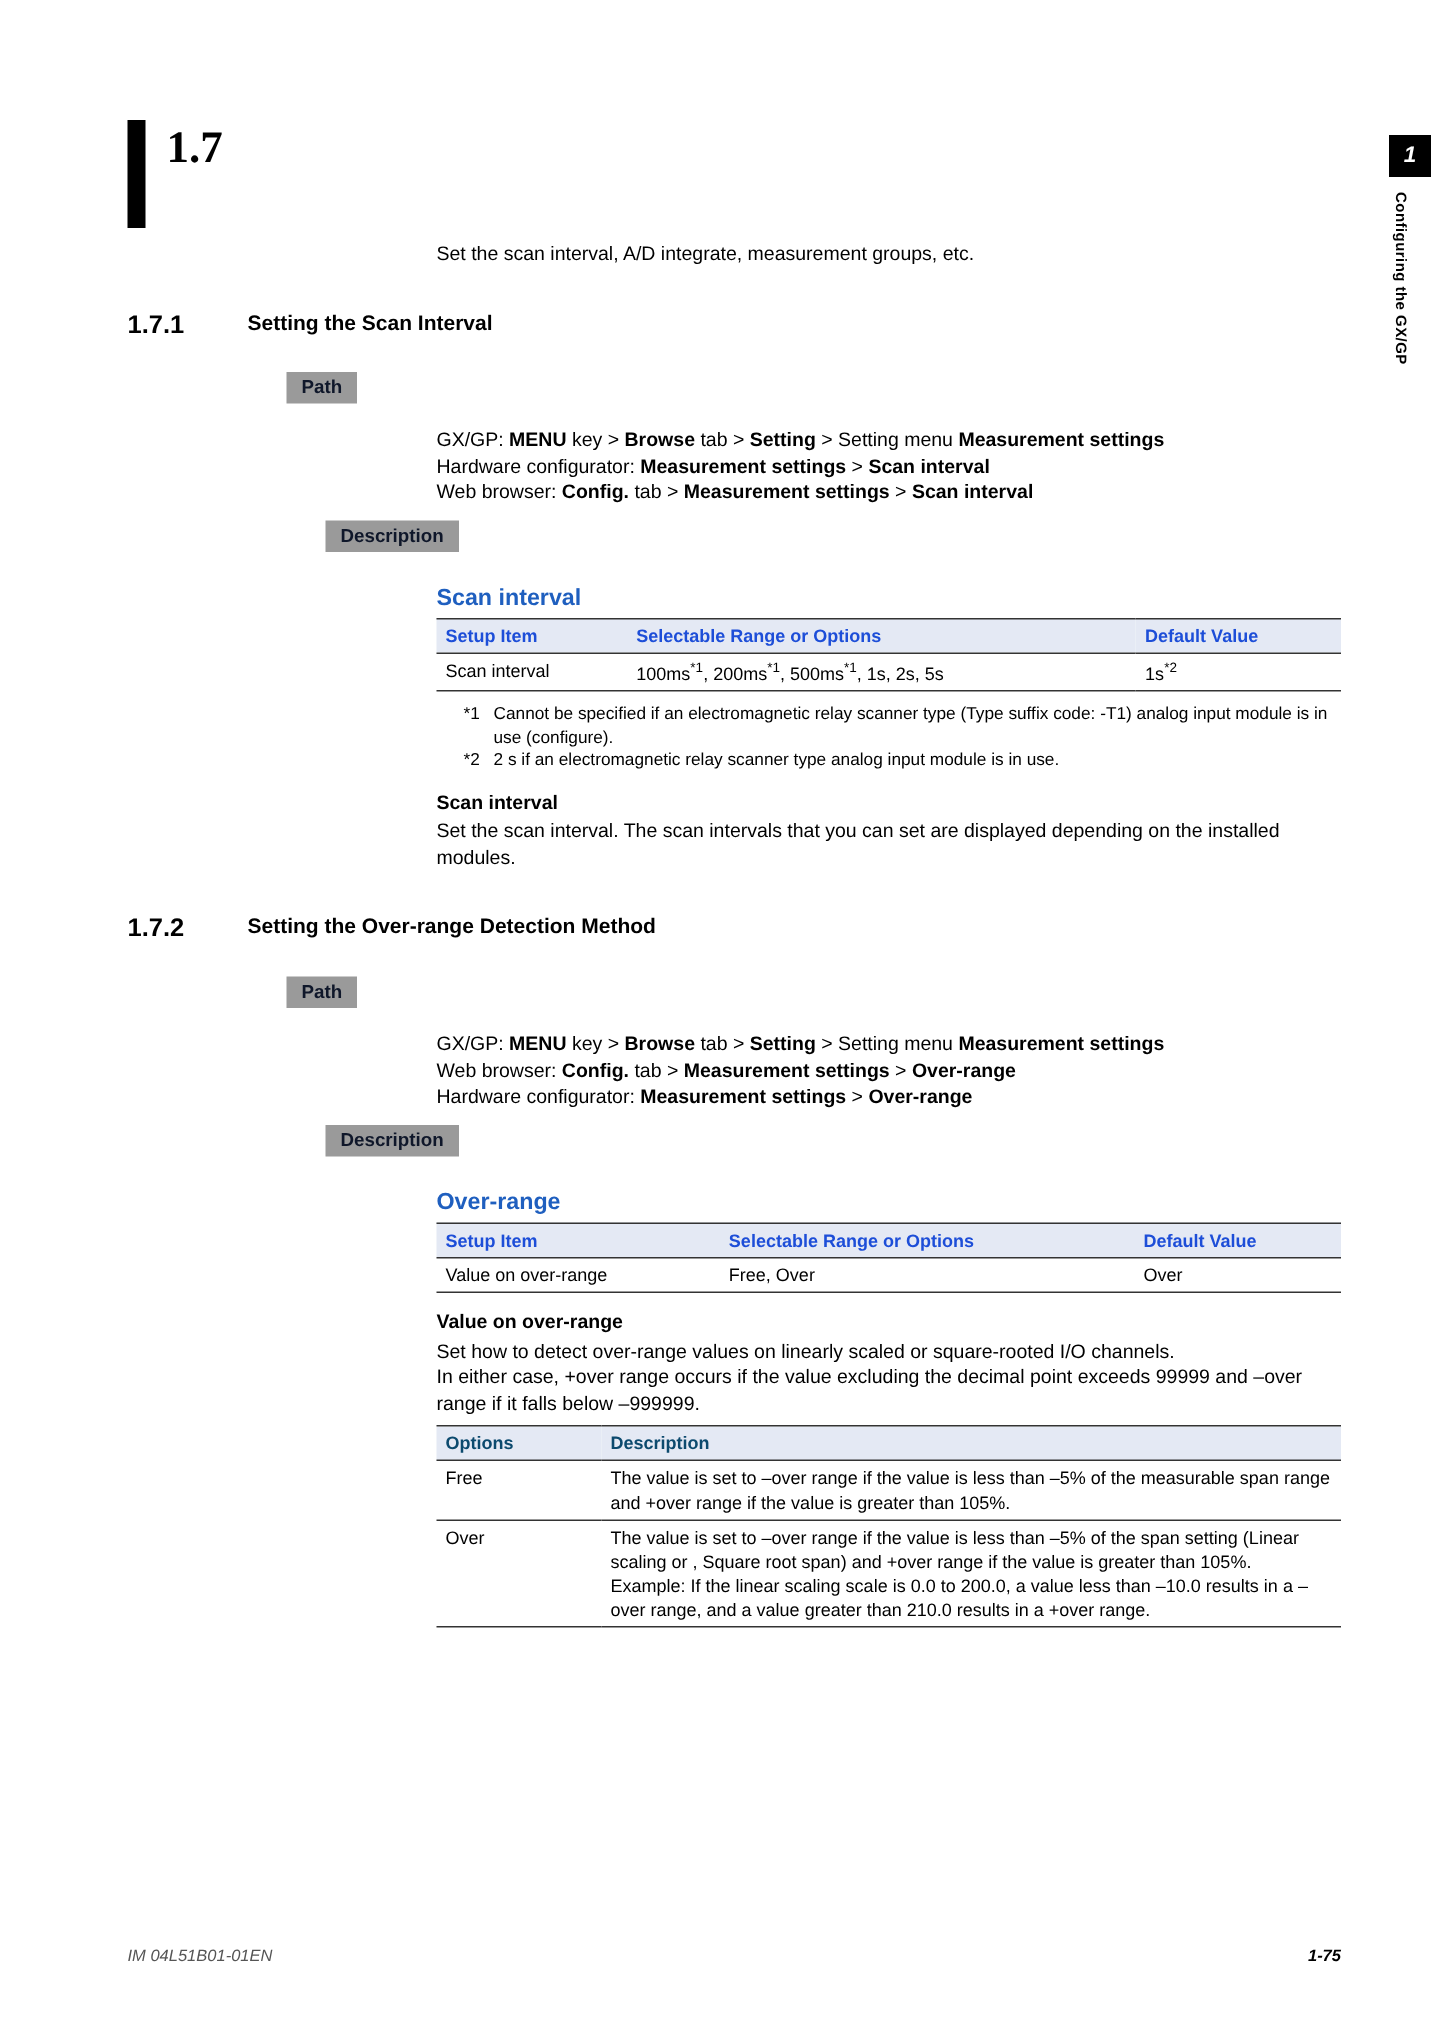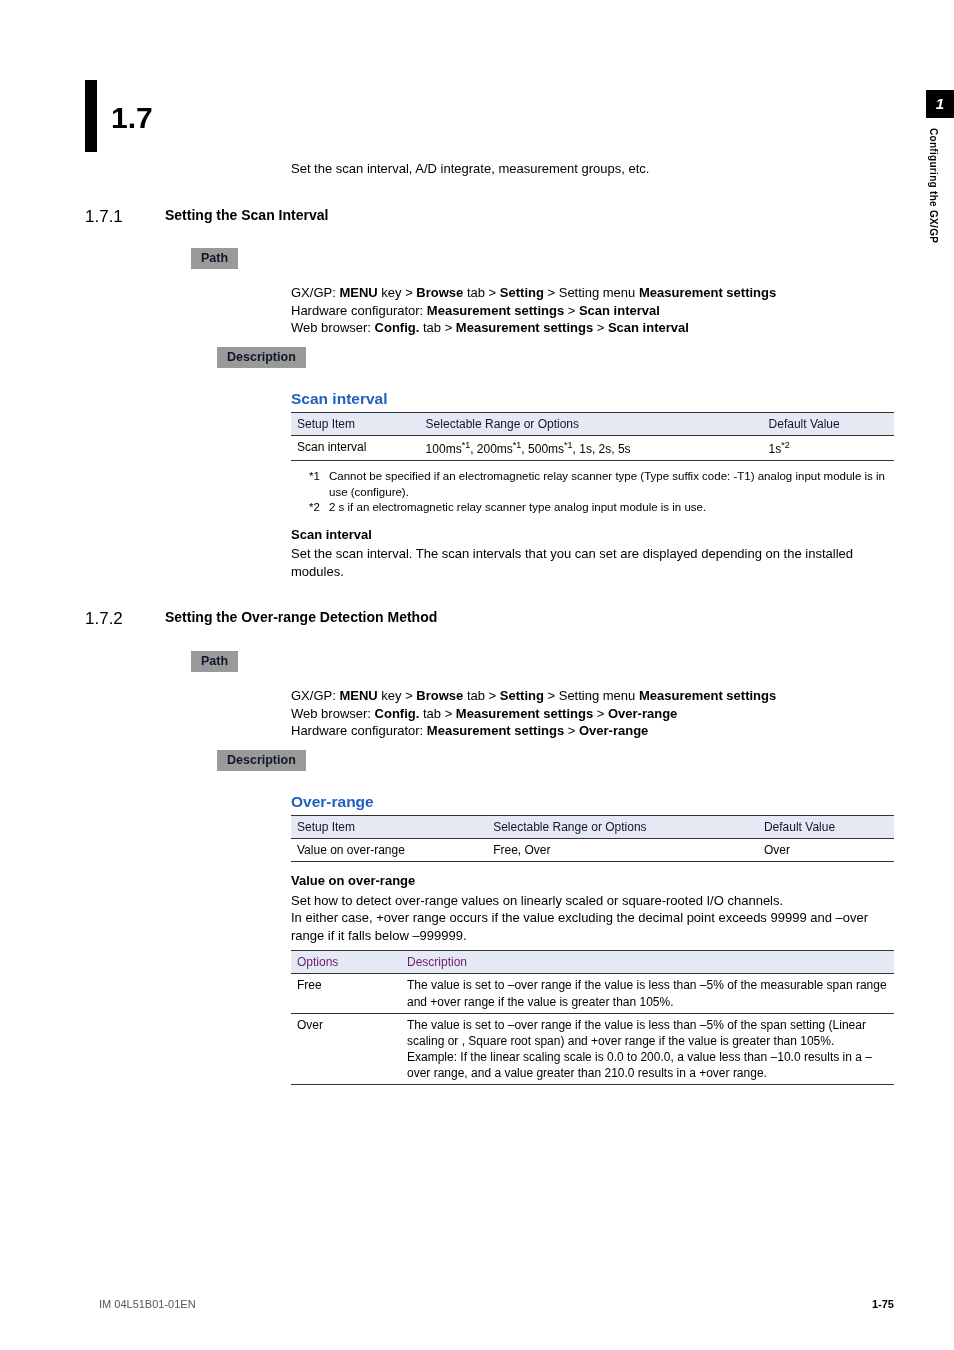--- a/index.html
+++ b/index.html
@@ -40,22 +40,23 @@
   }
   .tab-label {
     writing-mode: vertical-rl;
     font-size: 10px;
     font-weight: bold;
     padding: 10px 7px 0 0;
     letter-spacing: 0.3px;
   }
   .title-block {
     display: flex;
-    align-items: center;
+    align-items: flex-start;
     margin-bottom: 8px;
+    font-family: Liberation Serif, serif;
   }
   .title-bar {
     width: 12px;
     align-self: stretch;
     background: #000;
     margin-right: 14px;
     min-height: 72px;
   }
   .title-num {
     font-size: 30px;
@@ -75,21 +76,21 @@
     margin-left: 206px;
     margin-top: 4px;
   }
   .h2 {
     display: flex;
     margin-top: 28px;
     margin-bottom: 10px;
   }
   .h2-num {
     font-size: 17px;
-    font-weight: normal;
+    font-weight: bold;
     width: 80px;
     margin-left: 0;
   }
   .h2-text {
     font-size: 14px;
     font-weight: bold;
   }
   .gray-pill {
     display: inline-block;
     background: #9a9a9a;
@@ -113,26 +114,26 @@
     margin-bottom: 2px;
   }
   table.spec {
     width: 100%;
     border-collapse: collapse;
     margin-bottom: 6px;
   }
   table.spec th {
     text-align: left;
     font-size: 12px;
-    color: #0f172a;
+    color: #1d4ed8;
     background: #e4e9f4;
     padding: 3px 6px;
     border-top: 1px solid #333;
     border-bottom: 1px solid #333;
-    font-weight: normal;
+    font-weight: bold;
   }
   table.spec td {
     font-size: 12px;
     padding: 3px 6px;
     border-bottom: 1px solid #333;
     vertical-align: top;
   }
   .footnotes {
     margin: 8px 0 10px 18px;
     font-size: 11.5px;
@@ -149,43 +150,44 @@
   }
   sup { font-size: 9px; }
   table.opts {
     width: 100%;
     border-collapse: collapse;
     margin-top: 6px;
   }
   table.opts th {
     text-align: left;
     font-size: 12px;
-    color: #701a75;
+    color: #0c4a6e;
     background: #e4e9f4;
     padding: 3px 6px;
     border-top: 1px solid #333;
     border-bottom: 1px solid #333;
-    font-weight: normal;
+    font-weight: bold;
   }
   table.opts td {
     font-size: 12px;
     padding: 3px 6px;
     border-bottom: 1px solid #333;
     vertical-align: top;
   }
   .opts td:first-child { width: 110px; }
   .footer {
     position: absolute;
     bottom: 38px;
-    left: 99px;
+    left: 85px;
     right: 60px;
     display: flex;
     justify-content: space-between;
     font-size: 11px;
     color: #555;
+    font-style: italic;
   }
   .footer .r { font-weight: bold; color: #000; }
 </style>
 </head>
 <body>
 
 <div class="side-tab">
   <div class="tab-num">
       <span>1</span>
     </div>

